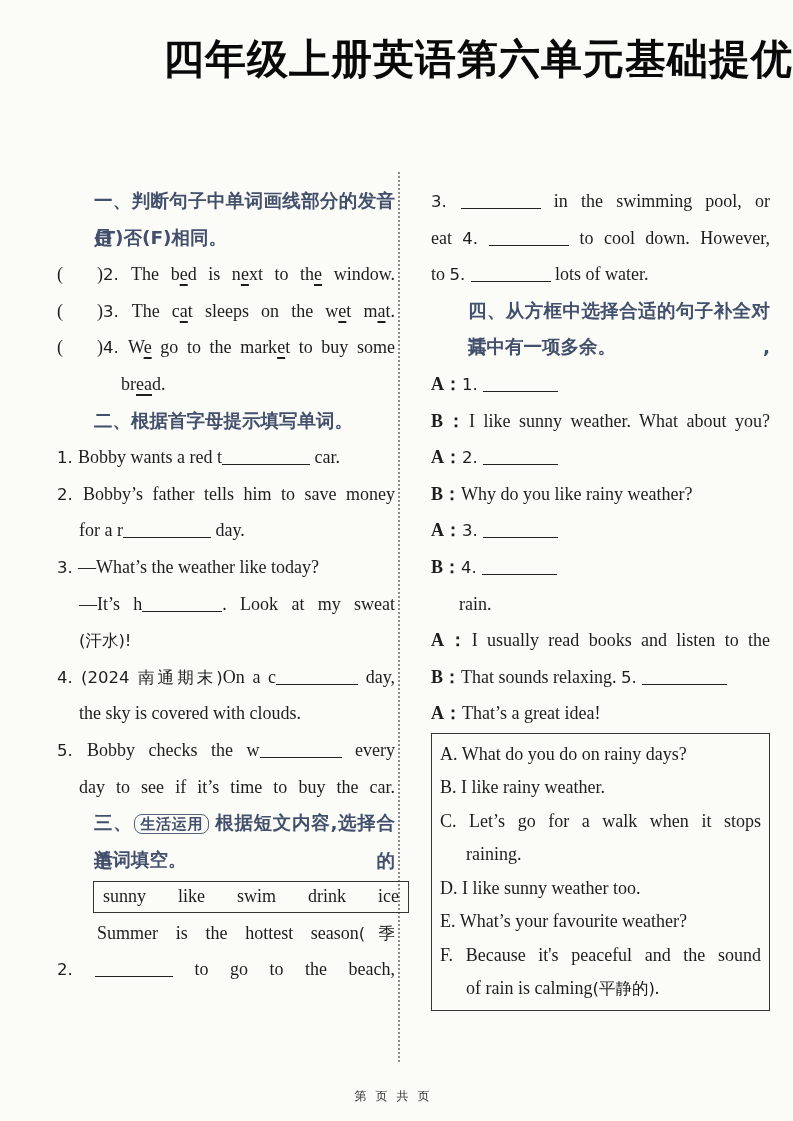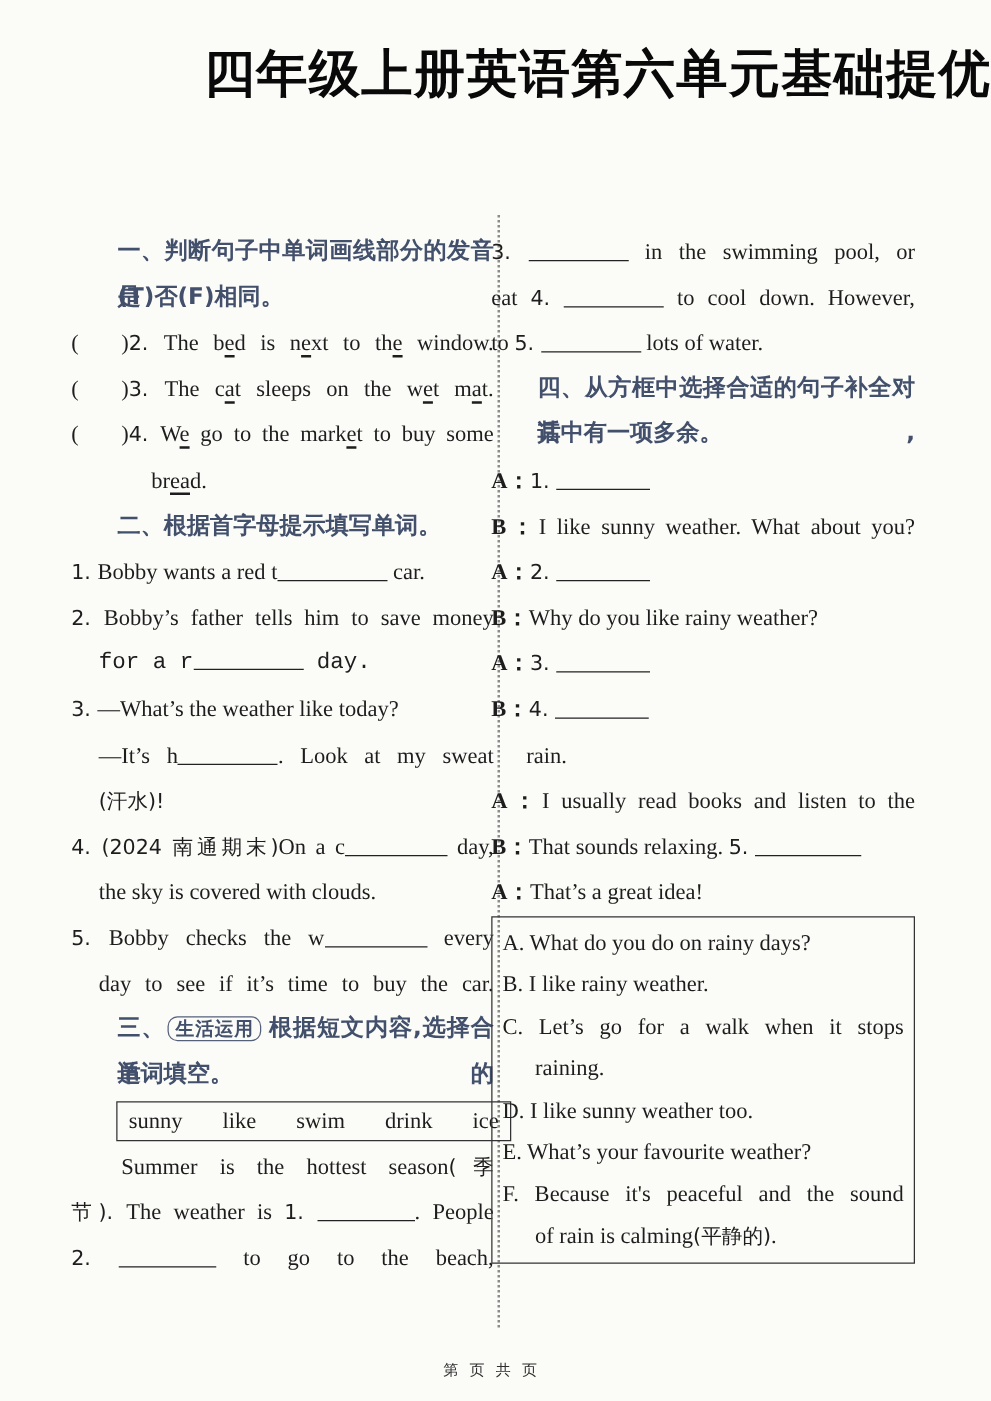--- a/index.html
+++ b/index.html
@@ -7,21 +7,21 @@
     position:relative;width:793px;height:1121px;background:#fbfbf8;
     font-family:"Liberation Serif",serif;color:#1d1d1d;overflow:hidden;
   }
   .title{
     position:absolute;left:0;top:32px;width:100%;text-align:right;
     font-family:"DejaVu Sans",sans-serif;font-weight:700;font-size:41px;
     letter-spacing:1px;color:#090909;
   }
   .col{position:absolute;top:183px;width:338px;}
   #col-left{left:57px;}
-  #col-right{left:393px;width:339px;}
+  #col-right{left:431px;width:339px;}
   .divider{
     position:absolute;left:398px;top:172px;height:890px;width:0;
     border-left:2.5px dotted #8b8b8b;
   }
   .line{height:36.6px;line-height:36.6px;font-size:18px;white-space:nowrap;}
   .just{text-align:justify;text-align-last:justify;white-space:normal;}
   .heading{font-family:"DejaVu Sans",sans-serif;font-weight:700;font-size:18.5px;color:#43506c;margin-left:37px;}
   .cn{font-family:"DejaVu Sans",sans-serif;font-size:16.5px;text-align:center;}
   .num{font-family:"DejaVu Sans",sans-serif;font-size:16.5px;}
   .bold{font-weight:700;}
@@ -53,41 +53,40 @@
   <div class="col" id="col-left">
       <div class="line heading just"><span>一、判断句子中单词画线部分的发音是</span></div>
       <div class="line heading"><span>(T)否(F)相同。</span></div>
       <div class="line just"><span>(</span><span class="gap" style="width: 34px;"></span><span>)</span><span class="num">2. </span><span>The b</span><span class="ul">e</span><span>d is n</span><span class="ul">e</span><span>xt to th</span><span class="ul">e</span><span> window.</span></div>
       <div class="line just"><span>(</span><span class="gap" style="width: 34px;"></span><span>)</span><span class="num">3. </span><span>The c</span><span class="ul">a</span><span>t sleeps on the w</span><span class="ul">e</span><span>t m</span><span class="ul">a</span><span>t.</span></div>
       <div class="line just"><span>(</span><span class="gap" style="width: 34px;"></span><span>)</span><span class="num">4. </span><span>W</span><span class="ul">e</span><span> go to the mark</span><span class="ul">e</span><span>t to buy some</span></div>
       <div class="line" style="padding-left: 64px;"><span>br</span><span class="ul">ea</span><span>d.</span></div>
       <div class="line heading"><span>二、根据首字母提示填写单词。</span></div>
       <div class="line"><span class="num">1. </span><span>Bobby wants a red t</span><span class="blank" style="width: 88px;"></span><span> car.</span></div>
       <div class="line just"><span class="num">2. </span><span>Bobby’s father tells him to save money</span></div>
-      <div class="line" style="padding-left: 22px; font-family: Liberation Mono, monospace;"><span>for a r</span><span class="blank" style="width: 88px;"></span><span> day.</span></div>
+      <div class="line" style="padding-left: 22px;"><span>for a r</span><span class="blank" style="width: 88px;"></span><span> day.</span></div>
       <div class="line"><span class="num">3. </span><span>—What’s the weather like today?</span></div>
       <div class="line just" style="padding-left: 22px;"><span>—It’s h</span><span class="blank" style="width: 80px;"></span><span>. Look at my sweat</span></div>
       <div class="line" style="padding-left: 22px;"><span class="cn">(汗水)!</span></div>
       <div class="line just"><span class="num">4. </span><span class="cn">(2024 南通期末)</span><span>On a c</span><span class="blank" style="width: 82px;"></span><span> day,</span></div>
       <div class="line" style="padding-left: 22px;"><span>the sky is covered with clouds.</span></div>
       <div class="line just"><span class="num">5. </span><span>Bobby checks the w</span><span class="blank" style="width: 82px;"></span><span> every</span></div>
       <div class="line just" style="padding-left: 22px;"><span>day to see if it’s time to buy the car.</span></div>
       <div class="line heading just"><span>三、</span><span class="tag">生活运用</span><span>根据短文内容,选择合适的</span></div>
       <div class="line heading"><span>单词填空。</span></div>
       <div class="line wordline">
         <span class="wordbox">
           <span>sunny</span>
           <span>like</span>
           <span>swim</span>
           <span>drink</span>
           <span>ice</span>
         </span>
       </div>
       <div class="line just" style="padding-left: 40px;"><span>Summer is the hottest season</span><span class="cn">(季</span></div>
-      <div class="line just"><span class="cn">节). </span><span>The weather is </span><span class="num">1. </span><span class="blank" style="width: 78px;"></span><span>. People</span></div>
       <div class="line just"><span class="num">2. </span><span class="blank" style="width: 78px;"></span><span> to go to the beach,</span></div>
     </div>
   <div class="col" id="col-right">
       <div class="line just"><span class="num">3. </span><span class="blank" style="width: 80px;"></span><span> in the swimming pool, or</span></div>
       <div class="line just"><span>eat </span><span class="num">4. </span><span class="blank" style="width: 80px;"></span><span> to cool down. However,</span></div>
       <div class="line"><span>to </span><span class="num">5. </span><span class="blank" style="width: 80px;"></span><span> lots of water.</span></div>
       <div class="line heading just"><span>四、从方框中选择合适的句子补全对话,</span></div>
       <div class="line heading"><span>其中有一项多余。</span></div>
       <div class="line"><span class="bold">A：</span><span class="num">1. </span><span class="blank" style="width: 75px;"></span></div>
       <div class="line just"><span class="bold">B：</span><span>I like sunny weather. What about you?</span></div>

